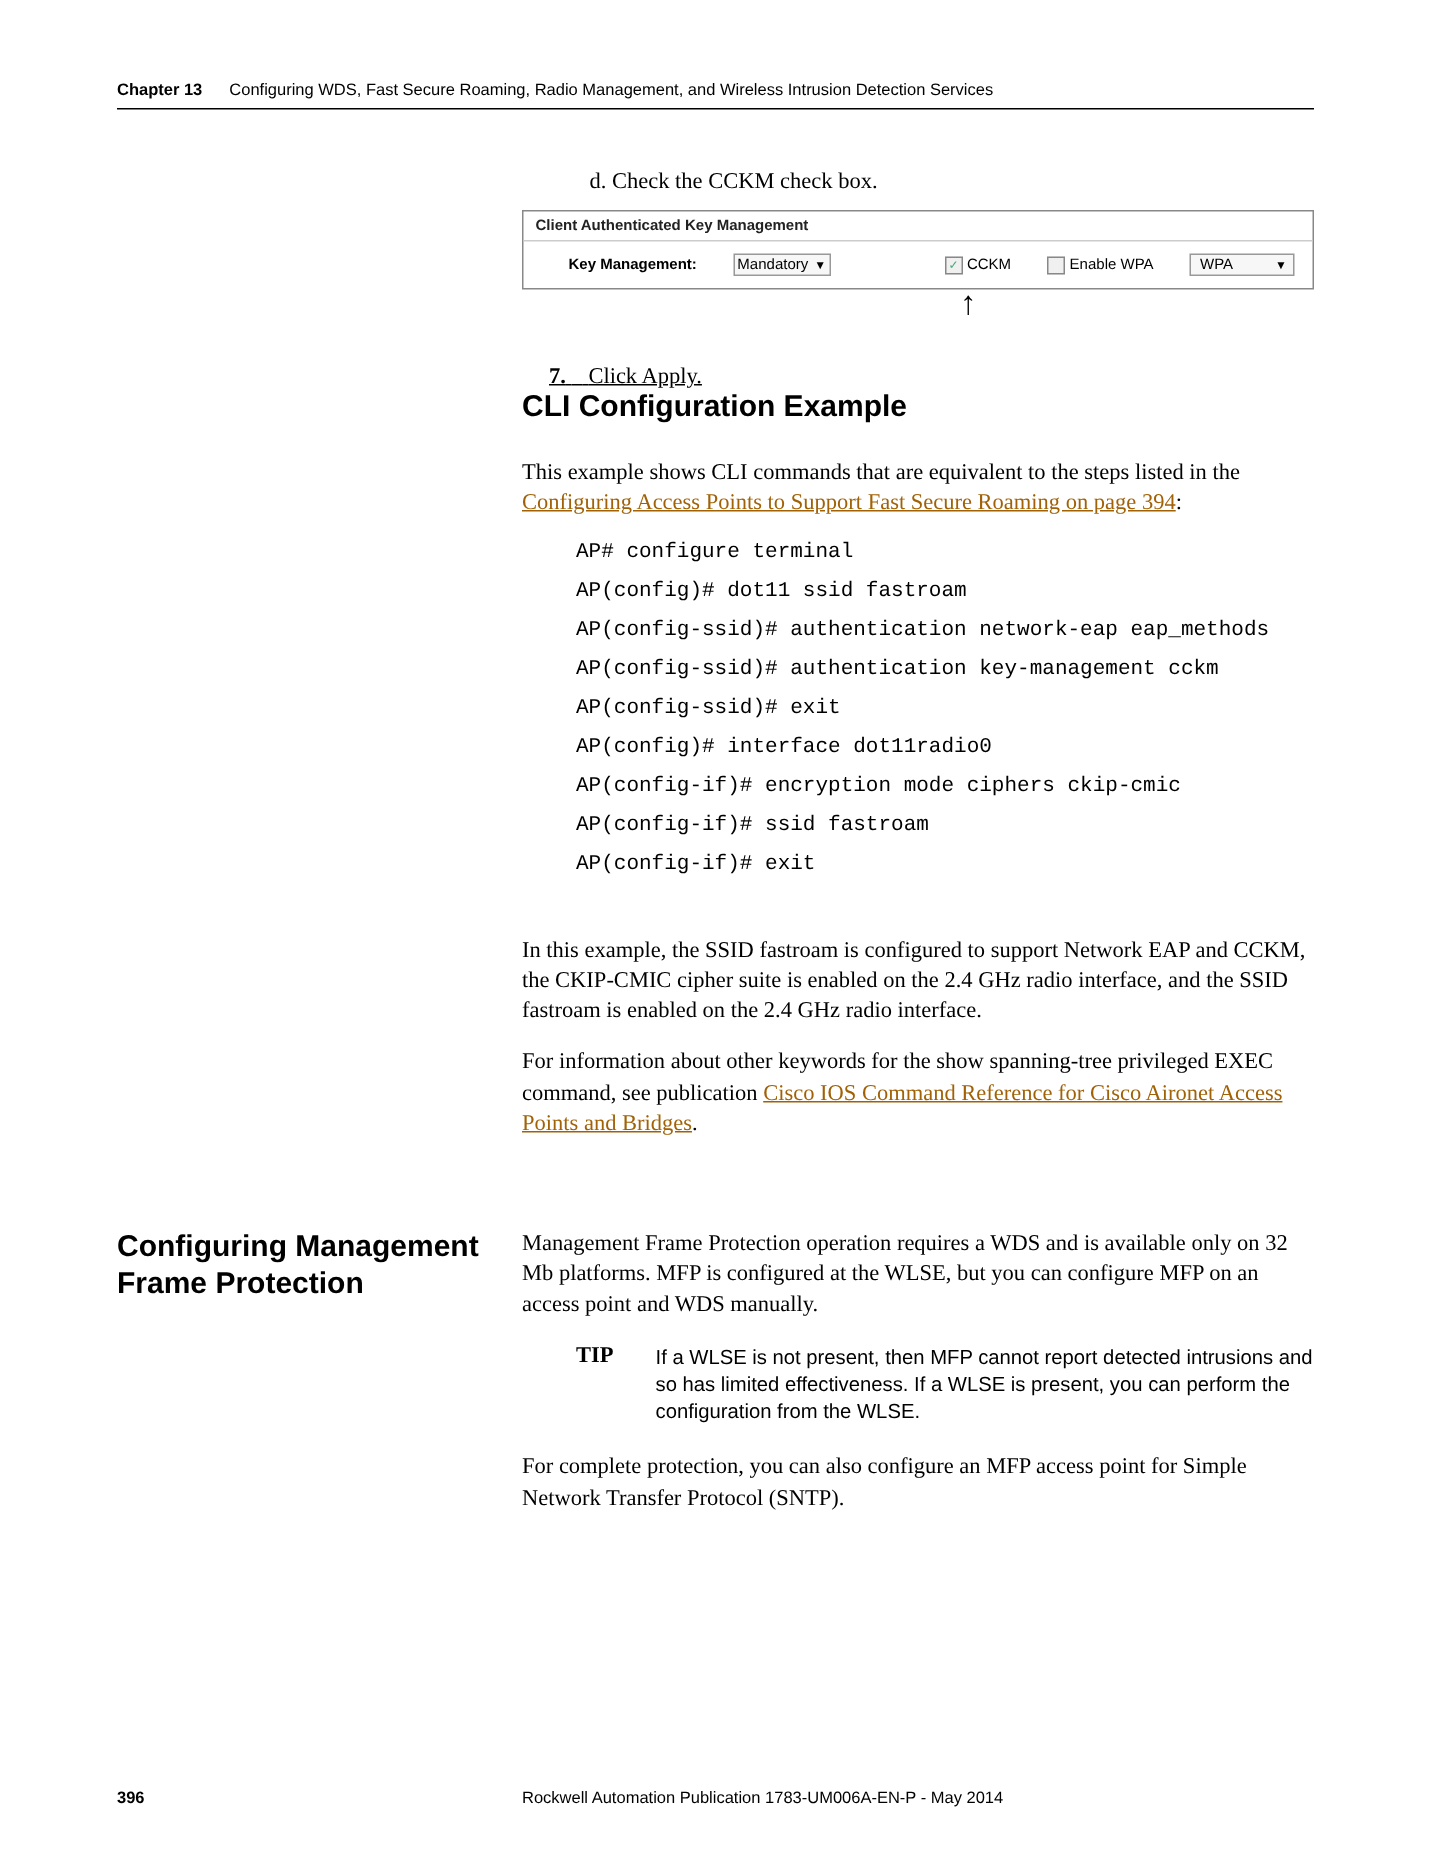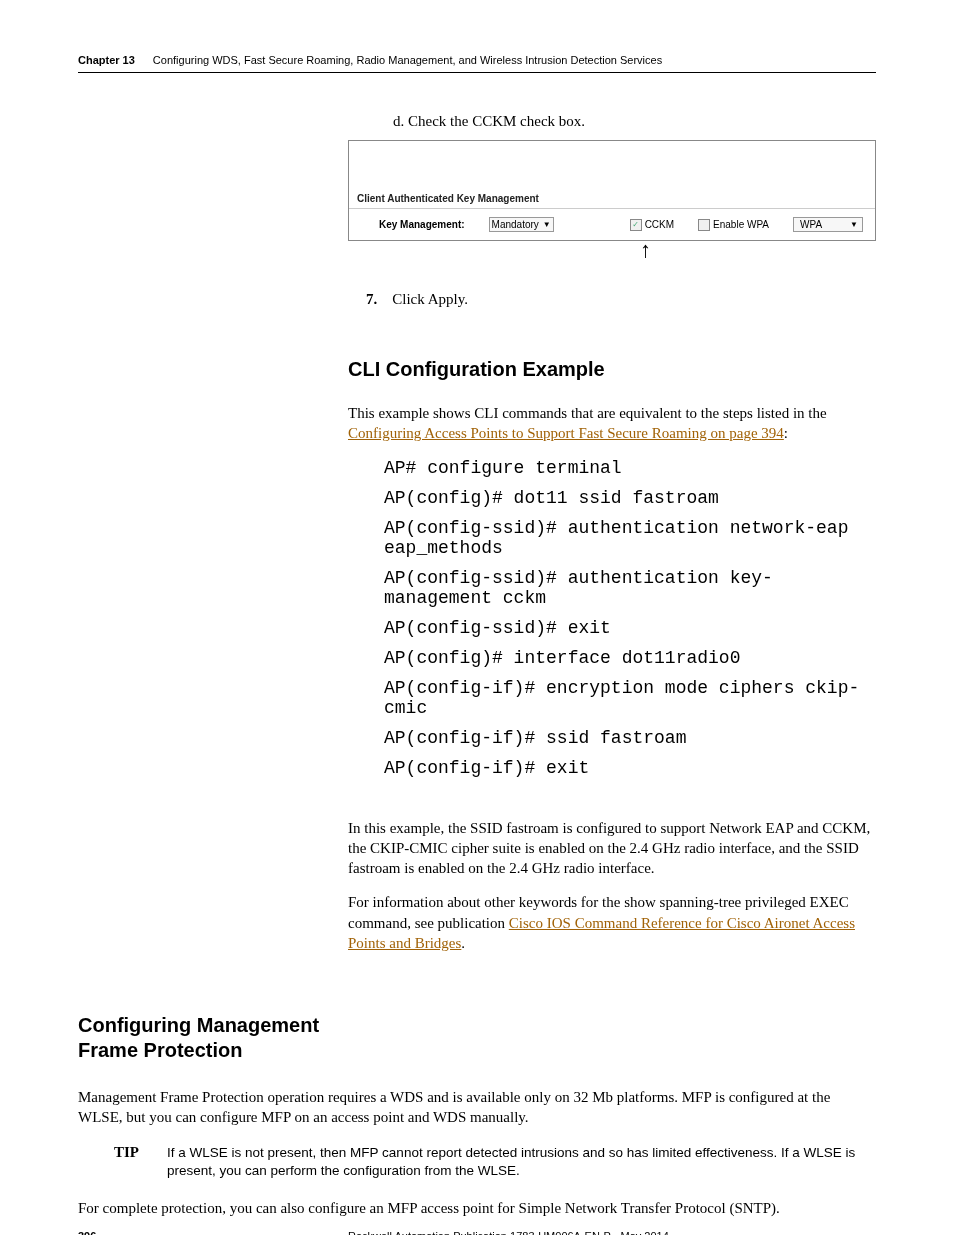--- a/index.html
+++ b/index.html
@@ -47,21 +47,20 @@
     margin-top: 10px;
     margin-bottom: 8px;
     font-family: Arial, Helvetica, sans-serif;
     font-size: 10px;
   }
   .ui-box-header {
     padding: 4px 8px;
     font-weight: bold;
     color: #222;
     border-bottom: 1px solid #ccc;
-    margin-top: 48px;
   }
   .ui-box-body {
     display: flex;
     align-items: center;
     padding: 8px 12px 8px 30px;
     gap: 24px;
   }
   .ui-label { font-weight: bold; }
   .ui-select {
     border: 1px solid #999;
@@ -109,51 +108,50 @@
     position: absolute;
     left: 292px;
     top: -4px;
     font-size: 22px;
     font-family: Arial, sans-serif;
   }
   .step7 {
     margin-left: 18px;
     font-size: 15px;
     margin-top: 22px;
-    margin-bottom: 50px;
+    text-decoration: underline;
   }
   .step7 .num { font-weight: bold; }
   .h2 {
     font-family: Arial, Helvetica, sans-serif;
     font-weight: bold;
     font-size: 20px;
     margin-bottom: 22px;
   }
   .para {
     font-size: 15px;
     line-height: 1.35;
     margin-bottom: 14px;
   }
   a.link {
     color: #a16207;
     text-decoration: underline;
   }
   .code-block {
     font-family: "Courier New", monospace;
-    font-size: 18px;
+    font-size: 14px;
     margin-left: 36px;
     margin-top: 8px;
     margin-bottom: 8px;
   }
   .code-line { margin: 10px 0; }
   .two-col {
     display: flex;
     margin-top: 60px;
     gap: 24px;
-    flex-direction: column;
   }
   .side-heading {
     font-family: Arial, Helvetica, sans-serif;
     font-weight: bold;
     font-size: 20px;
     width: 246px;
     flex-shrink: 0;
     line-height: 1.25;
   }
   .col-body {

